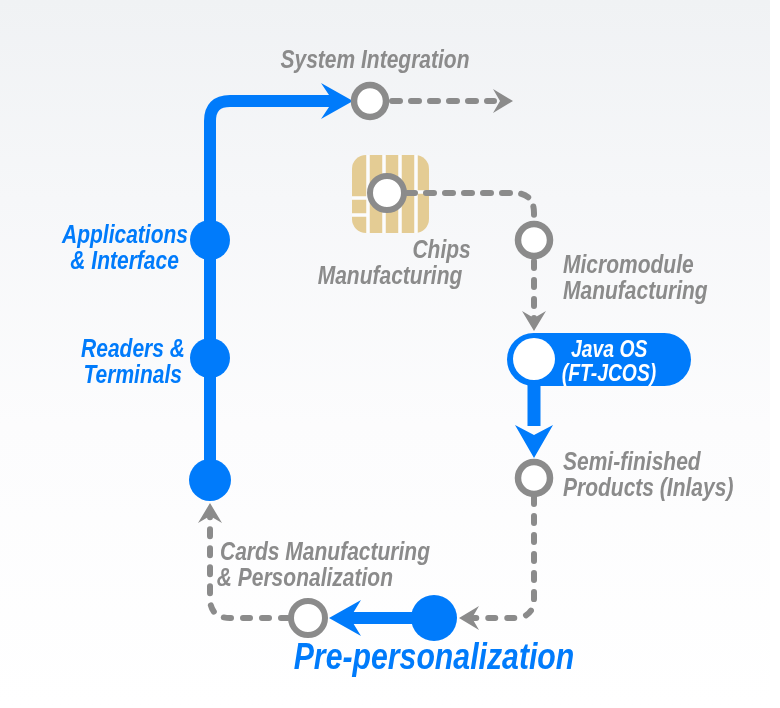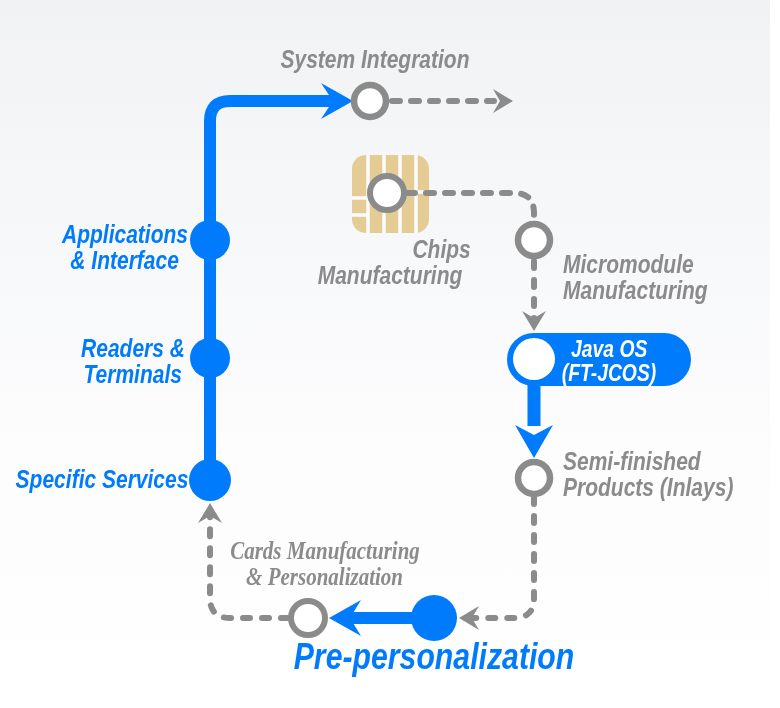--- a/index.html
+++ b/index.html
@@ -102,36 +102,33 @@
   <div class="lbl gray fs25 left-align" style="left:563px;top:448px;">
     <span class="cond">Semi-finished</span><br>
     <span class="cond">Products (Inlays)</span>
   </div>
 
   <div class="lbl white fs23 centered" style="left:609px;top:337px;text-align:center;">
     <span class="cond">Java OS</span><br>
     <span class="cond">(FT-JCOS)</span>
   </div>
 
-  <div class="lbl gray fs25 centered" style="left:325px;top:538px;text-align:center;font-family:Liberation Serif, serif;">
+  <div class="lbl gray fs25 centered" style="left:325px;top:538px;text-align:left;">
     <span class="cond">Cards Manufacturing</span><br>
     <span class="cond">&amp; Personalization</span>
   </div>
 
   <div class="lbl blue fs27 centered" style="left:434px;top:644px;">
     <span class="cond">Pre-personalization</span>
   </div>
 
   <div class="lbl blue fs25 centered" style="left:125px;top:221px;text-align:center;">
     <span class="cond">Applications</span><br>
     <span class="cond">&amp; Interface</span>
   </div>
 
   <div class="lbl blue fs25 centered" style="left:133px;top:335px;text-align:center;">
     <span class="cond">Readers &amp;</span><br>
     <span class="cond">Terminals</span>
   </div>
 
-  <div class="lbl blue fs25 centered" style="left:102px;top:466px;">
-    <span class="cond">Specific Services</span>
-  </div>
 
 </div>
 
 </body></html>

